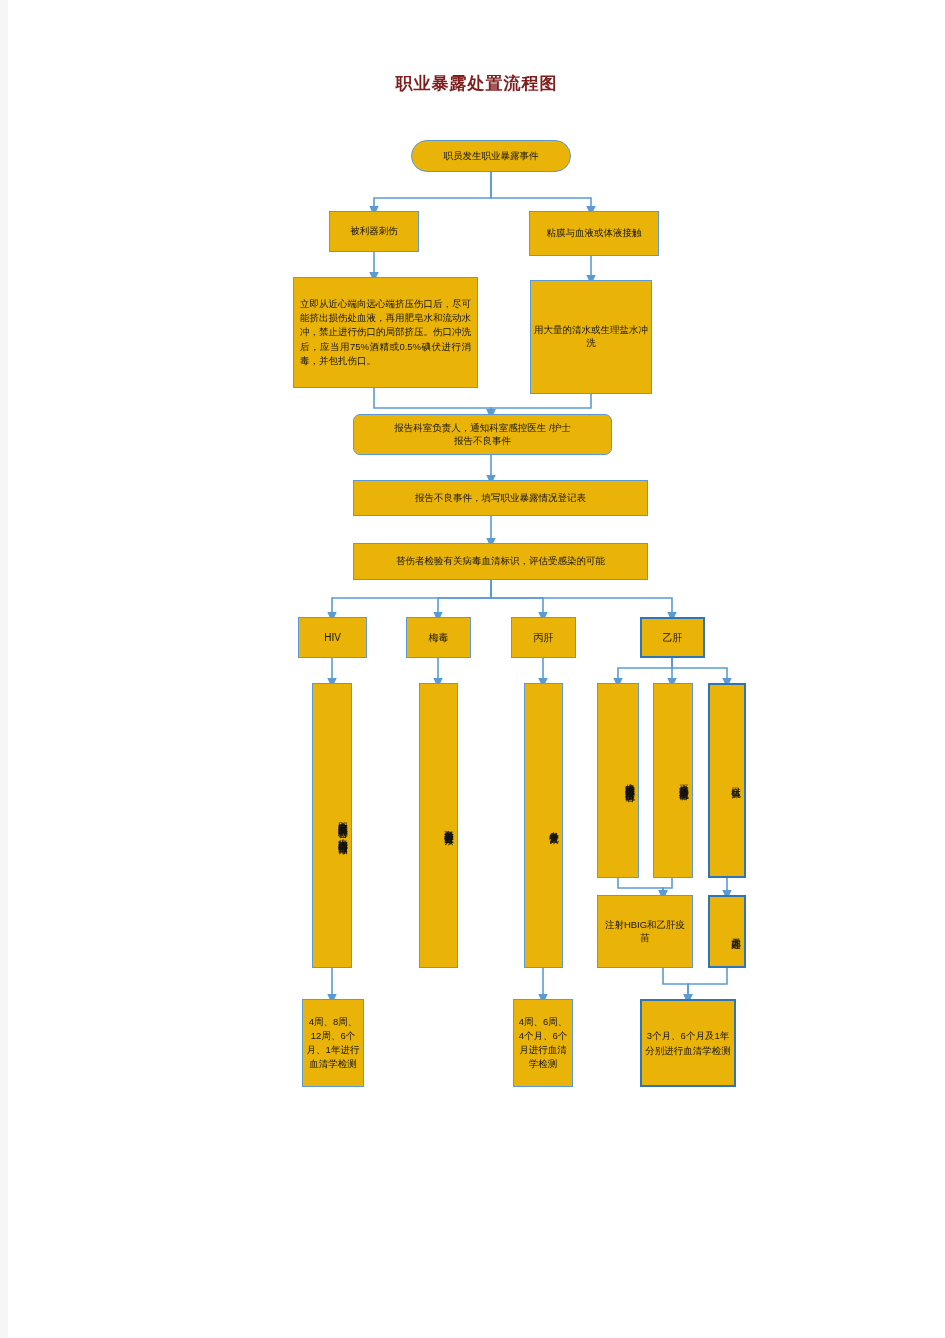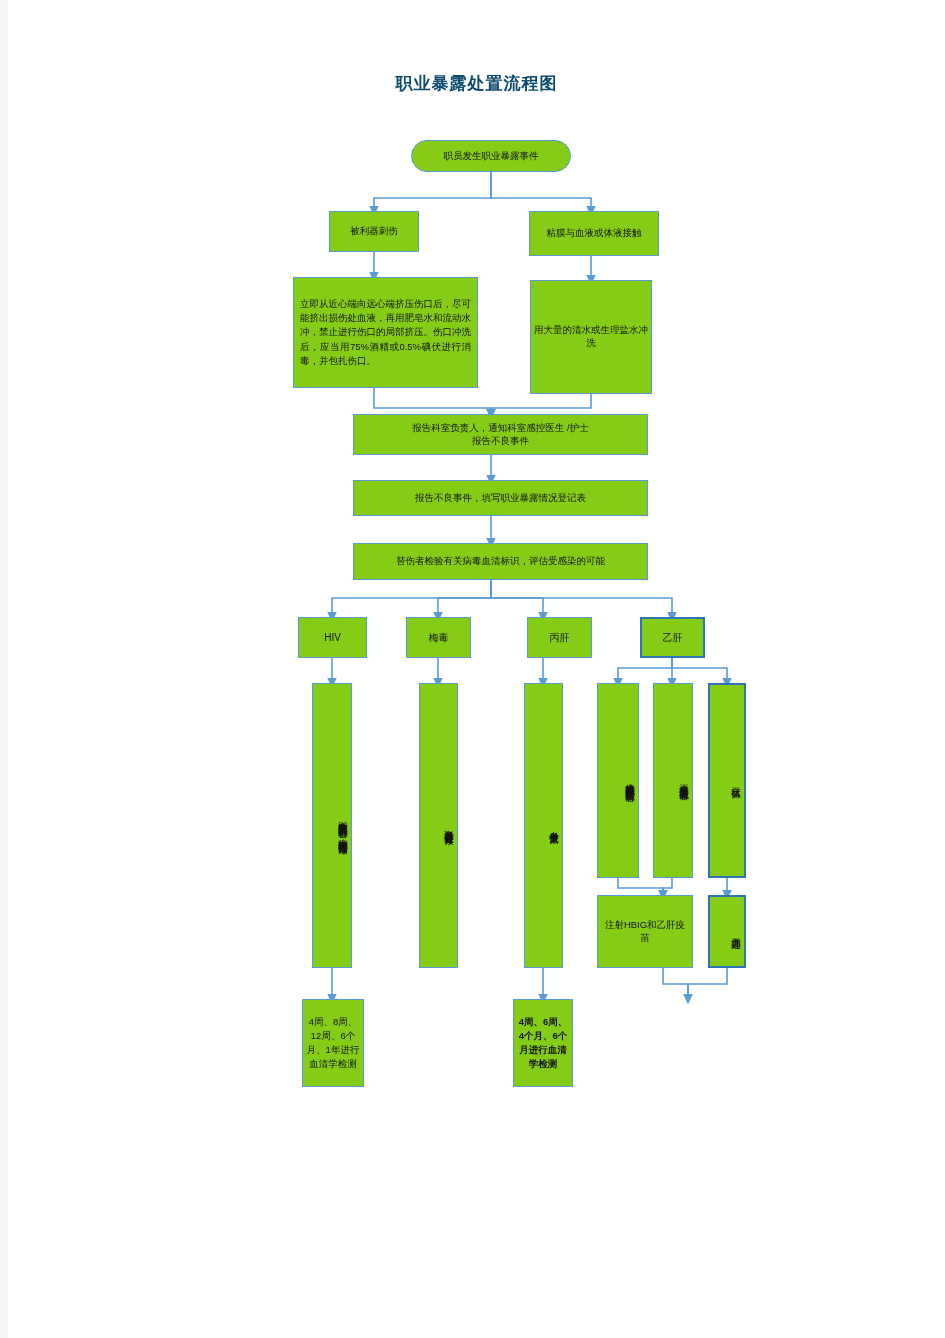--- a/index.html
+++ b/index.html
@@ -17,30 +17,30 @@
     position:absolute;left:0;top:44px;width:937px;height:1250px;
     background:#ffffff;
   }
   #canvas{position:absolute;left:0;top:0;width:937px;height:1294px;}
   svg#wires{position:absolute;left:0;top:0;width:937px;height:1294px;pointer-events:none;}
 
   .title{
     position:absolute;
     left:0;top:72px;width:937px;
     text-align:center;
-    color:#0c4a6e;
+    color:#7f1d1d;
     font-size:17px;
     font-weight:bold;
     letter-spacing:1px;
   }
 
   .node{
     position:absolute;
     box-sizing:border-box;
-    background:#84cc16;
+    background:#eab308;
     border:1px solid #5B9BD5;
     display:flex;align-items:center;justify-content:center;
     color:#141414;
     font-size:9.5px;
     line-height:1.35;
     text-align:center;
     padding:2px 3px;
   }
   .node.thick{border:2px solid #2E75B6;}
   .node.pill{border-radius:22px;}
@@ -127,38 +127,38 @@
       <span class="txt">粘膜与血液或体液接触</span>
     </div>
 
     <div class="node" style="left:285px;top:277px;width:185px;height:111px;text-align:justify;line-height:1.5;padding:21px 6px;">
       <span class="txt">立即从近心端向远心端挤压伤口后，尽可能挤出损伤处血液，再用肥皂水和流动水冲，禁止进行伤口的局部挤压。伤口冲洗后，应当用75%酒精或0.5%碘伏进行消毒，并包扎伤口。</span>
     </div>
     <div class="node" style="left:522px;top:280px;width:122px;height:114px;">
       <span class="txt">用大量的清水或生理盐水冲洗</span>
     </div>
 
-    <div class="node" style="left:345px;top:414px;width:295px;height:41px;flex-direction:column;">
+    <div class="node" style="left:345px;top:414px;width:259px;height:41px;flex-direction:column;border-radius:7px;">
       <span class="txt">报告科室负责人，通知科室感控医生 /护士</span>
       <span class="txt">报告不良事件</span>
     </div>
     <div class="node" style="left:345px;top:480px;width:295px;height:36px;">
       <span class="txt">报告不良事件，填写职业暴露情况登记表</span>
     </div>
     <div class="node" style="left:345px;top:543px;width:295px;height:37px;">
       <span class="txt">替伤者检验有关病毒血清标识，评估受感染的可能</span>
     </div>
 
     <div class="node" style="left:290px;top:617px;width:69px;height:41px;font-size:10px;">
       <span class="txt">HIV</span>
     </div>
     <div class="node" style="left:398px;top:617px;width:65px;height:41px;font-size:10px;">
       <span class="txt">梅毒</span>
     </div>
-    <div class="node" style="left:503px;top:617px;width:65px;height:41px;font-size:10px;margin-left:16px;">
+    <div class="node" style="left:503px;top:617px;width:65px;height:41px;font-size:10px;">
       <span class="txt">丙肝</span>
     </div>
     <div class="node thick" style="left:632px;top:617px;width:65px;height:41px;font-size:10px;">
       <span class="txt">乙肝</span>
     </div>
 
     <div class="node vert" style="left:304px;top:683px;width:40px;height:285px;">
       <span class="txt">立即向分管院长及区疾控中心报告，疾控中心进行调查与治疗指导</span>
     </div>
     <div class="node vert" style="left:411px;top:683px;width:39px;height:285px;">
@@ -181,18 +181,21 @@
     <div class="node" style="left:589px;top:895px;width:96px;height:73px;">
       <span class="txt">注射HBIG和乙肝疫苗</span>
     </div>
     <div class="node vert thick" style="left:700px;top:895px;width:38px;height:73px;">
       <span class="txt">无需处理</span>
     </div>
 
     <div class="node" style="left:294px;top:999px;width:62px;height:88px;line-height:1.45;">
       <span class="txt">4周、8周、12周、6个月、1年进行血清学检测</span>
     </div>
-    <div class="node" style="left:505px;top:999px;width:60px;height:88px;line-height:1.45;font-weight:bold;">
+    <div class="node" style="left:505px;top:999px;width:60px;height:88px;line-height:1.45;">
       <span class="txt">4周、6周、4个月、6个月进行血清学检测</span>
+    </div>
+    <div class="node thick" style="left:632px;top:999px;width:96px;height:88px;line-height:1.6;">
+      <span class="txt">3个月、6个月及1年分别进行血清学检测</span>
     </div>
 
   </div>
 </div>
 
 </body></html>

